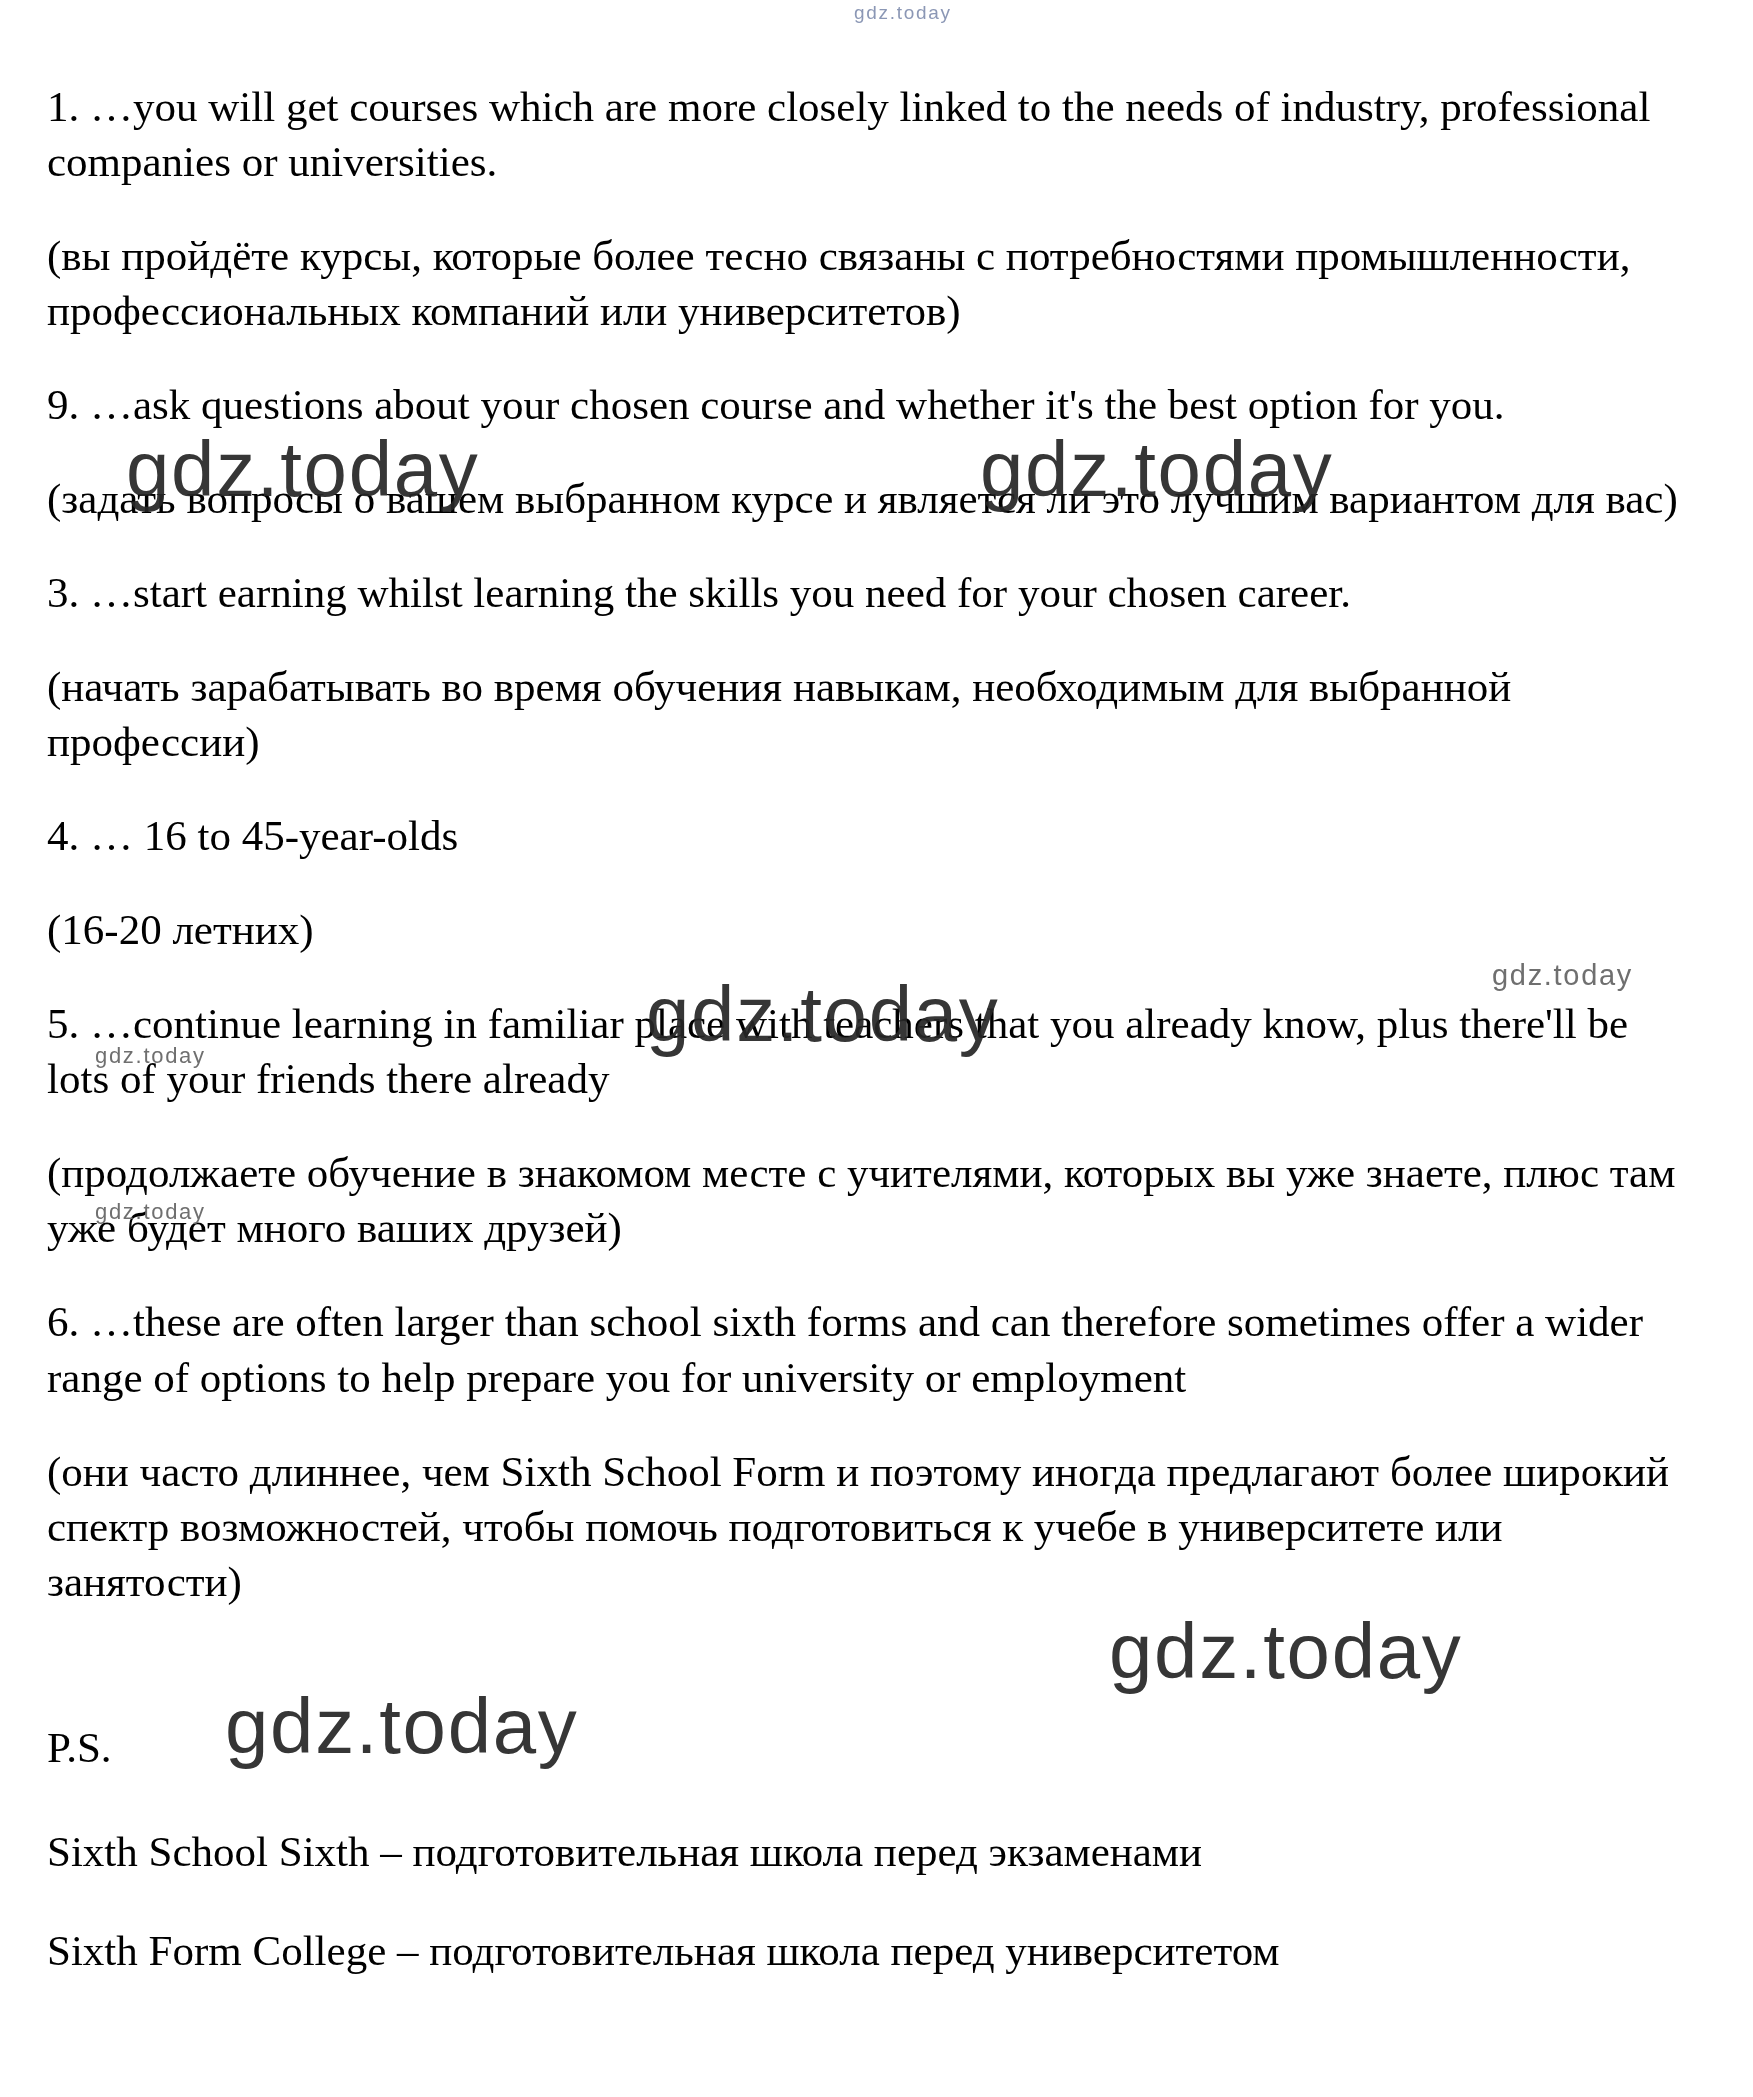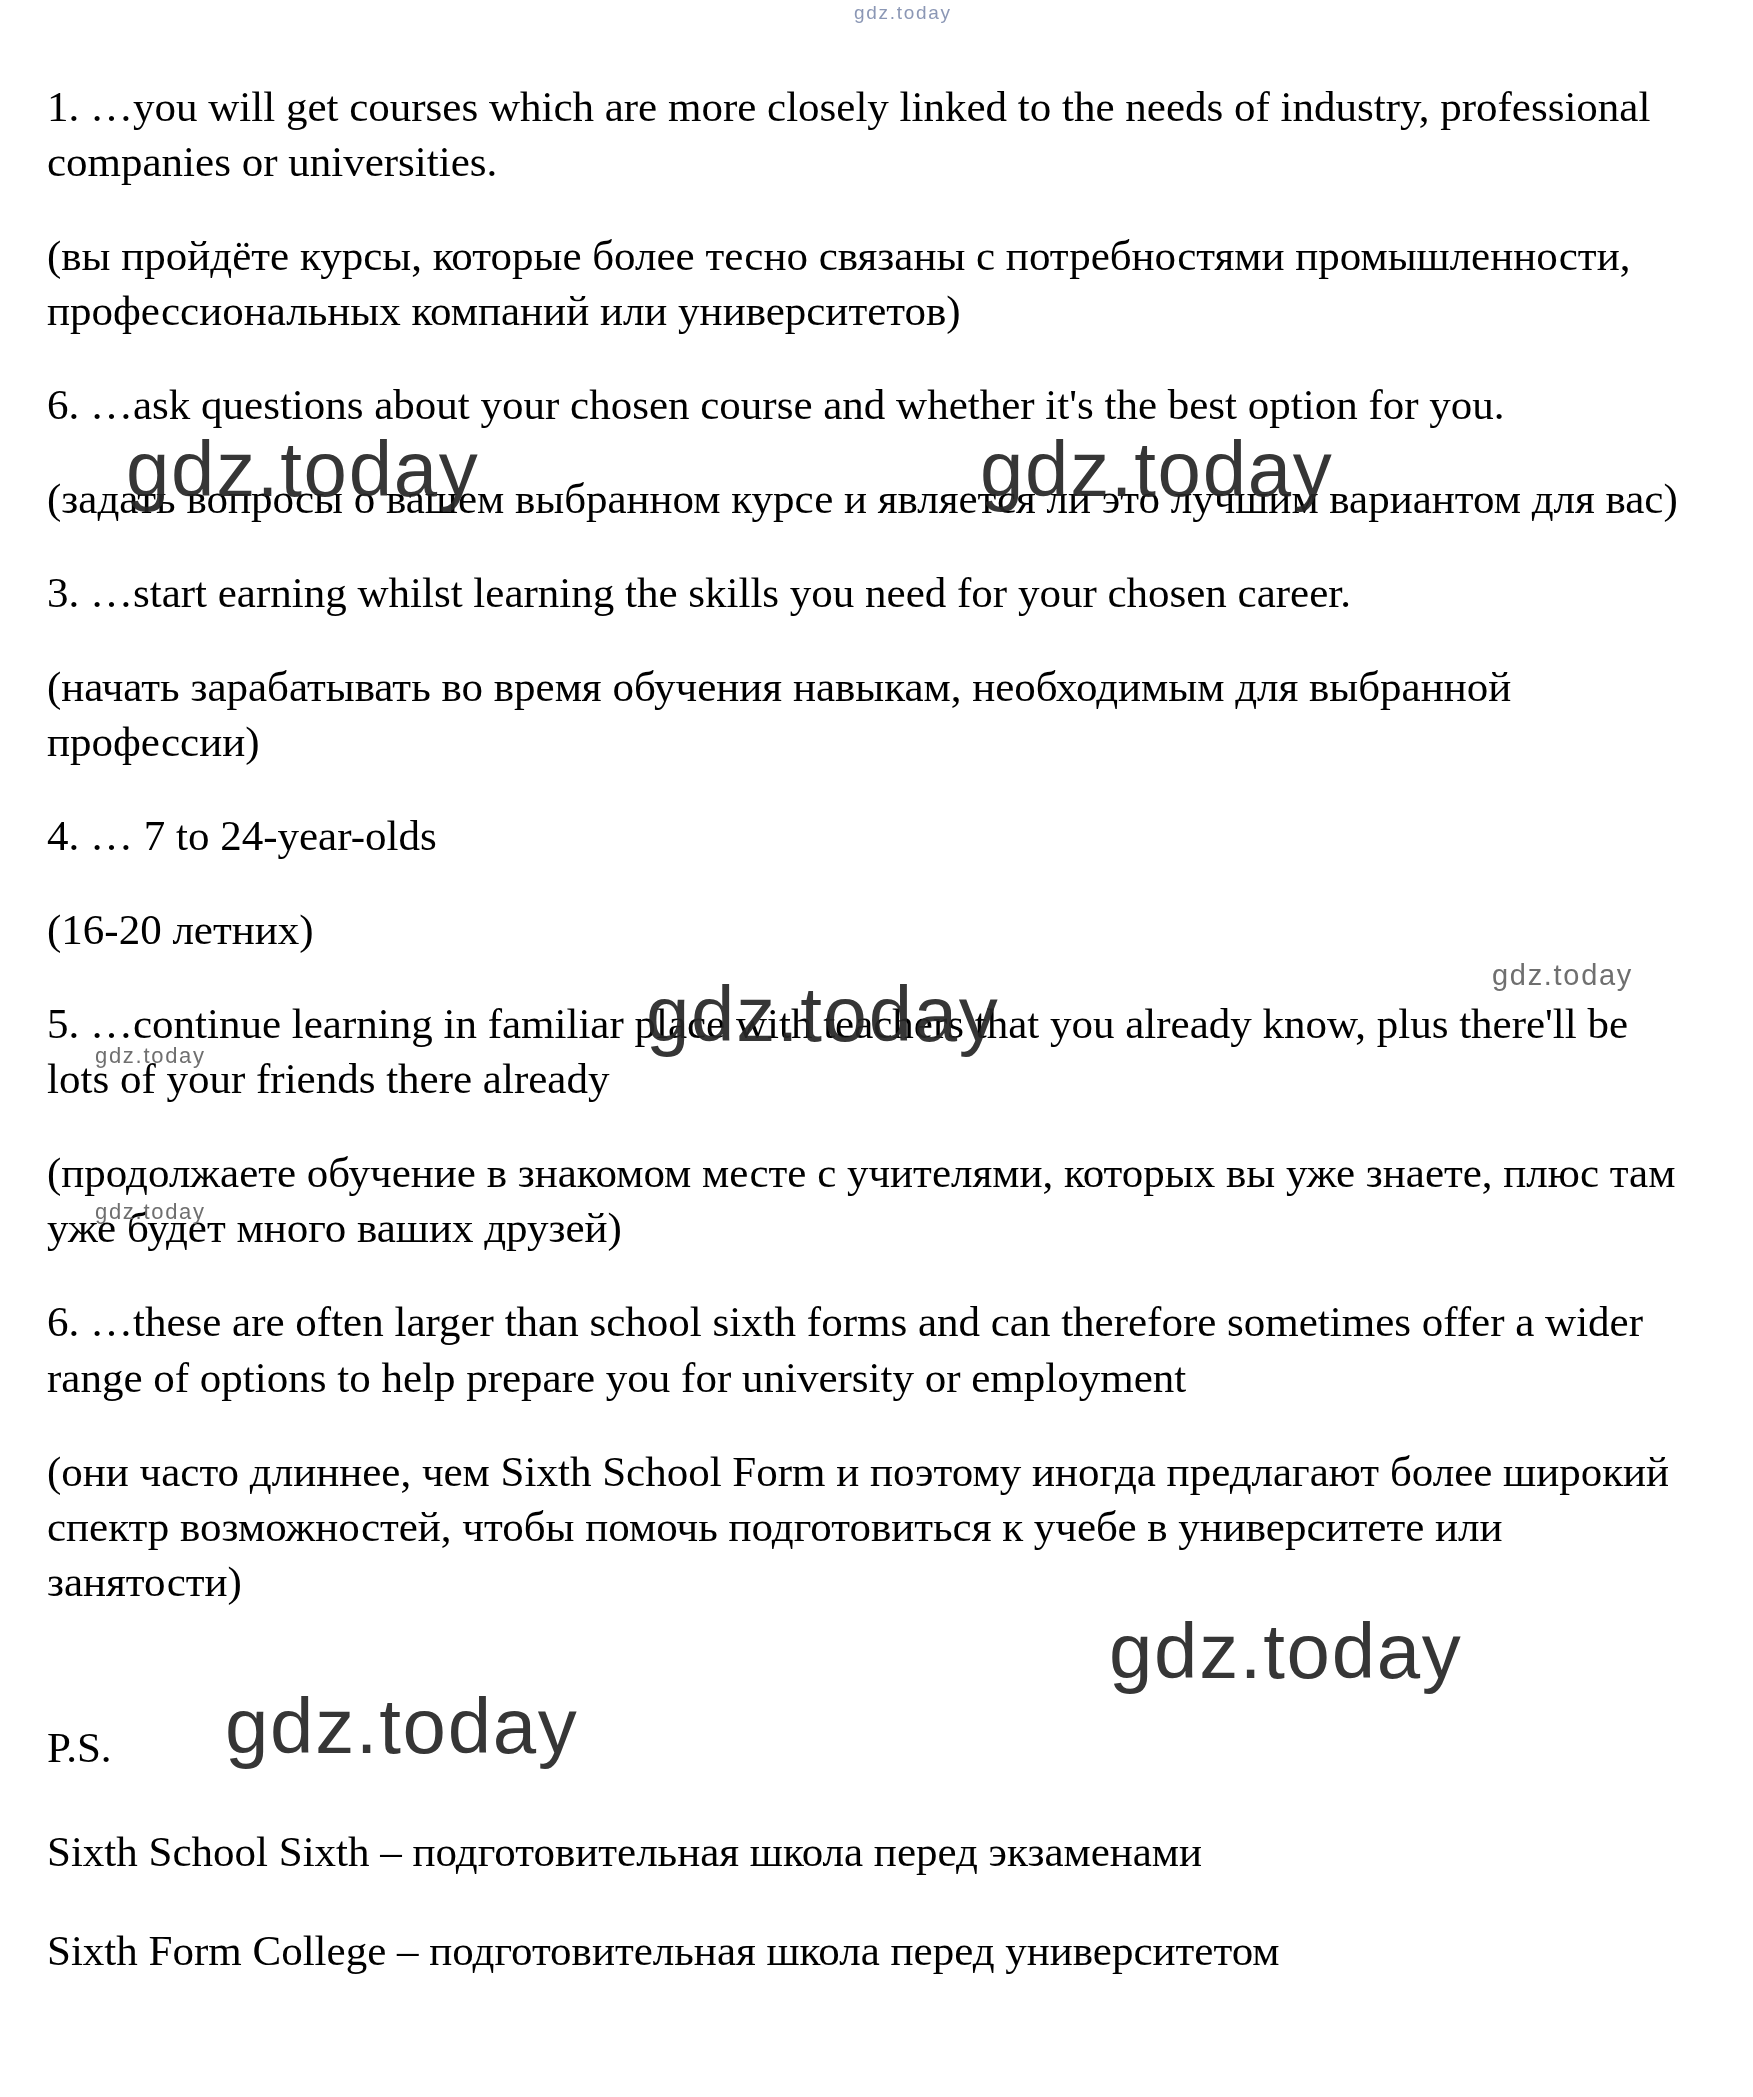--- a/index.html
+++ b/index.html
@@ -72,27 +72,27 @@
 <body>
 
 <div class="page">
 
   <span class="wm wm-top">gdz.today</span>
 
   <main class="content">
     <p>1. …you will get courses which are more closely linked to the needs of industry, professional companies or universities.</p>
     <p>(вы пройдёте курсы, которые более тесно связаны с потребностями промышленности, профессиональных компаний или университетов)</p>
 
-    <p>6. …ask questions about your chosen course and whether it's the best option for you.</p>
+    <p>9. …ask questions about your chosen course and whether it's the best option for you.</p>
     <p>(задать вопросы о вашем выбранном курсе и является ли это лучшим вариантом для вас)</p>
 
     <p>3. …start earning whilst learning the skills you need for your chosen career.</p>
     <p>(начать зарабатывать во время обучения навыкам, необходимым для выбранной профессии)</p>
 
-    <p>4. … 7 to 24-year-olds</p>
+    <p>4. … 16 to 45-year-olds</p>
     <p>(16-20 летних)</p>
 
     <p>5. …continue learning in familiar place with teachers that you already know, plus there'll be lots of your friends there already</p>
     <p>(продолжаете обучение в знакомом месте с учителями, которых вы уже знаете, плюс там уже будет много ваших друзей)</p>
 
     <p>6. …these are often larger than school sixth forms and can therefore sometimes offer a wider range of options to help prepare you for university or employment</p>
     <p>(они часто длиннее, чем Sixth School Form и поэтому иногда предлагают более широкий спектр возможностей, чтобы помочь подготовиться к учебе в университете или занятости)</p>
 
     <p class="ps-label">P.S.</p>
 

